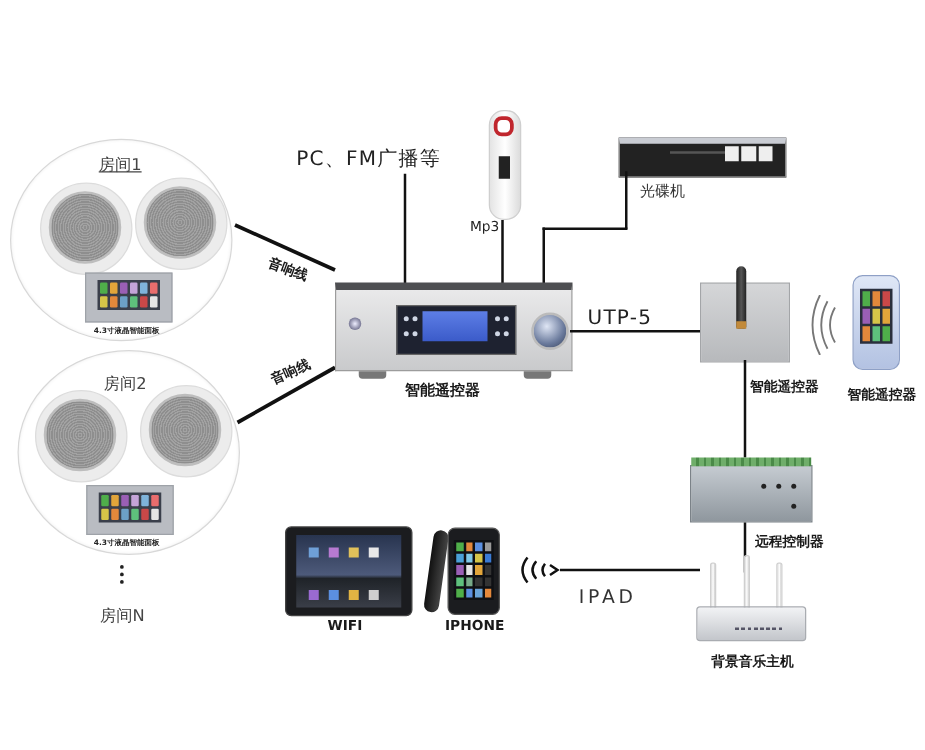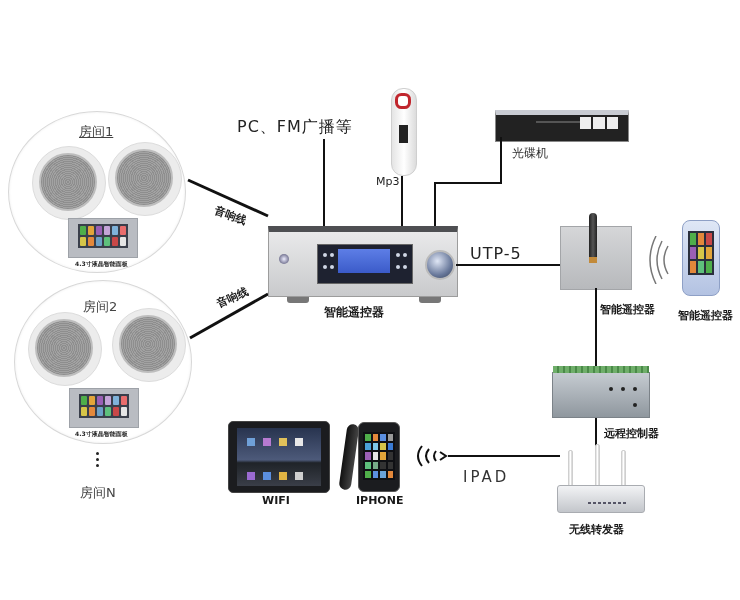--- a/index.html
+++ b/index.html
@@ -189,21 +189,21 @@
 </div>
 <div class="lbl lbl-bold" style="left:604px; top:426px;text-align:center;">远程控制器</div>
 <div class="wire" style="left:595px; top:418px; width:2px; height:40px;"></div>
 
 <div class="router-ant" style="left:568px; top:450px; height:36px;"></div>
 <div class="router-ant" style="left:595px; top:444px; height:42px;"></div>
 <div class="router-ant" style="left:621px; top:450px; height:36px;"></div>
 <div class="router">
   <div style="position:absolute; left:30px; top:16px; width:40px; height:2px; background:repeating-linear-gradient(90deg,#556 0 3px,transparent 3px 5px);"></div>
 </div>
-<div class="lbl lbl-bold" style="left:569px; top:522px;">无线转发器</div>
+<div class="lbl lbl-bold" style="left:569px; top:522px;">背景音乐主机</div>
 
 <div class="wire" style="left:448px; top:455px; width:112px; height:2px;"></div>
 <svg class="abs" style="left:414px; top:444px;" width="36" height="24">
   <path d="M8 2 Q0 12 8 22" stroke="#111" stroke-width="2" fill="none"></path>
   <path d="M15 5 Q9 12 15 19" stroke="#111" stroke-width="2" fill="none"></path>
   <path d="M22 7 Q18 12 22 17" stroke="#111" stroke-width="2" fill="none"></path>
   <path d="M26 8 L32 12 L26 16" stroke="#111" stroke-width="2" fill="none"></path>
 </svg>
 <div class="lbl" style="left:463px; top:468px; font-size:15px; letter-spacing:3px; color:#333;">IPAD</div>
 

